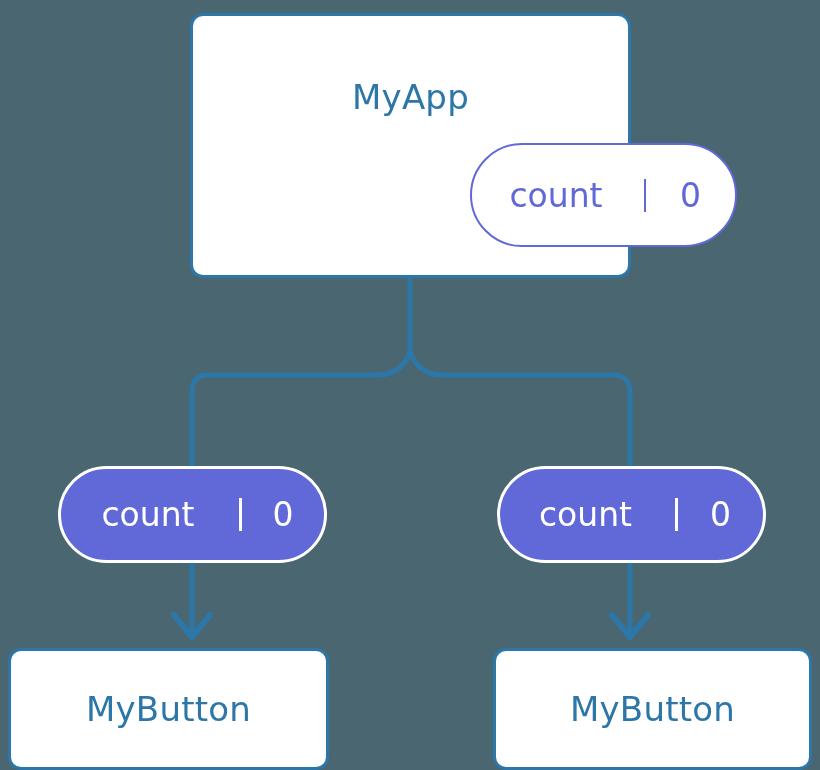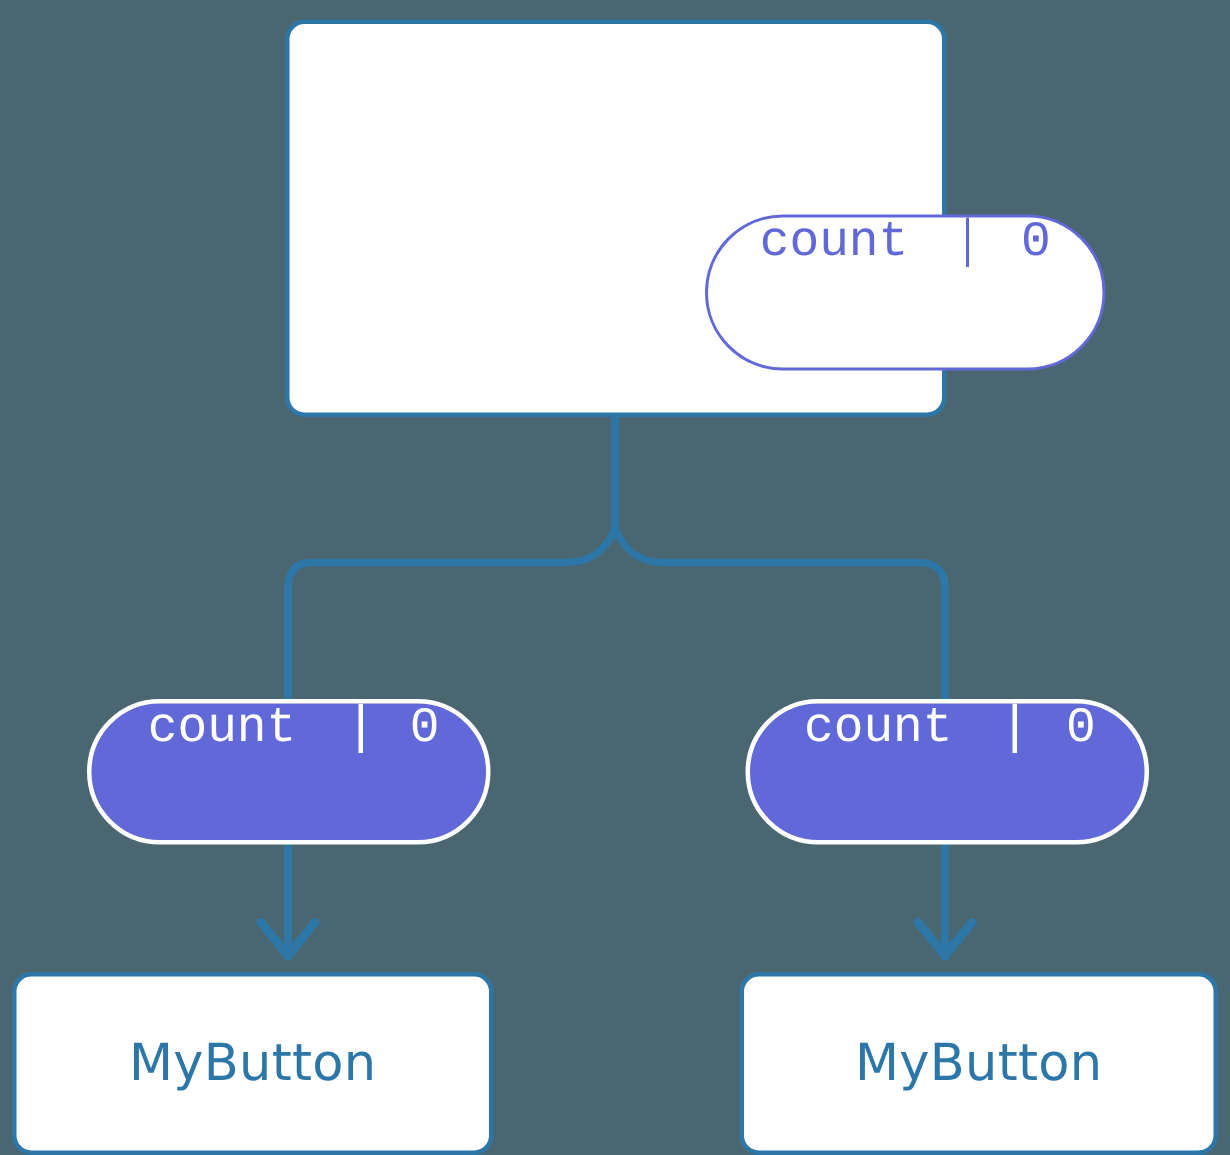--- a/index.html
+++ b/index.html
@@ -68,25 +68,24 @@
     left: 493px;
     top: 648px;
     width: 319px;
     height: 122px;
   }
 
   
   .state-pill {
     position: absolute;
     display: flex;
-    align-items: flex-start;
+    align-items: center;
     box-sizing: border-box;
     border-radius: 999px;
     overflow: hidden;
-    font-family: Liberation Mono, monospace;
   }
   .state-pill .pill-key,
   .state-pill .pill-value {
     display: flex;
     align-items: center;
     justify-content: center;
     font-size: 33px;
     line-height: 1;
     box-sizing: border-box;
     white-space: nowrap;
@@ -159,20 +158,21 @@
     <path d="M 410 352 C 416 368 428 375 442 375 L 613 375 C 624 375 630 381 630 392 L 630 466" fill="none" stroke="#2d77a8" stroke-width="5" stroke-linecap="round" stroke-linejoin="round"></path>
 
     <path d="M 192 563 L 192 640" fill="none" stroke="#2d77a8" stroke-width="5" stroke-linecap="butt"></path>
     <path d="M 174 615 L 192 637 L 210 615" fill="none" stroke="#2d77a8" stroke-width="6" stroke-linecap="round" stroke-linejoin="round"></path>
 
     <path d="M 630 563 L 630 640" fill="none" stroke="#2d77a8" stroke-width="5" stroke-linecap="butt"></path>
     <path d="M 612 615 L 630 637 L 648 615" fill="none" stroke="#2d77a8" stroke-width="6" stroke-linecap="round" stroke-linejoin="round"></path>
   </svg>
 
   <div class="component-box" id="app-box">
+    <div class="component-title">MyApp</div>
 
     <div class="state-pill pill-outline" id="app-state-pill">
       <div class="pill-key">count</div>
       <div class="pill-value">0</div>
     </div>
   </div>
 
   <div class="state-pill pill-filled" id="state-pill-left">
     <div class="pill-key">count</div>
     <div class="pill-value">0</div>

